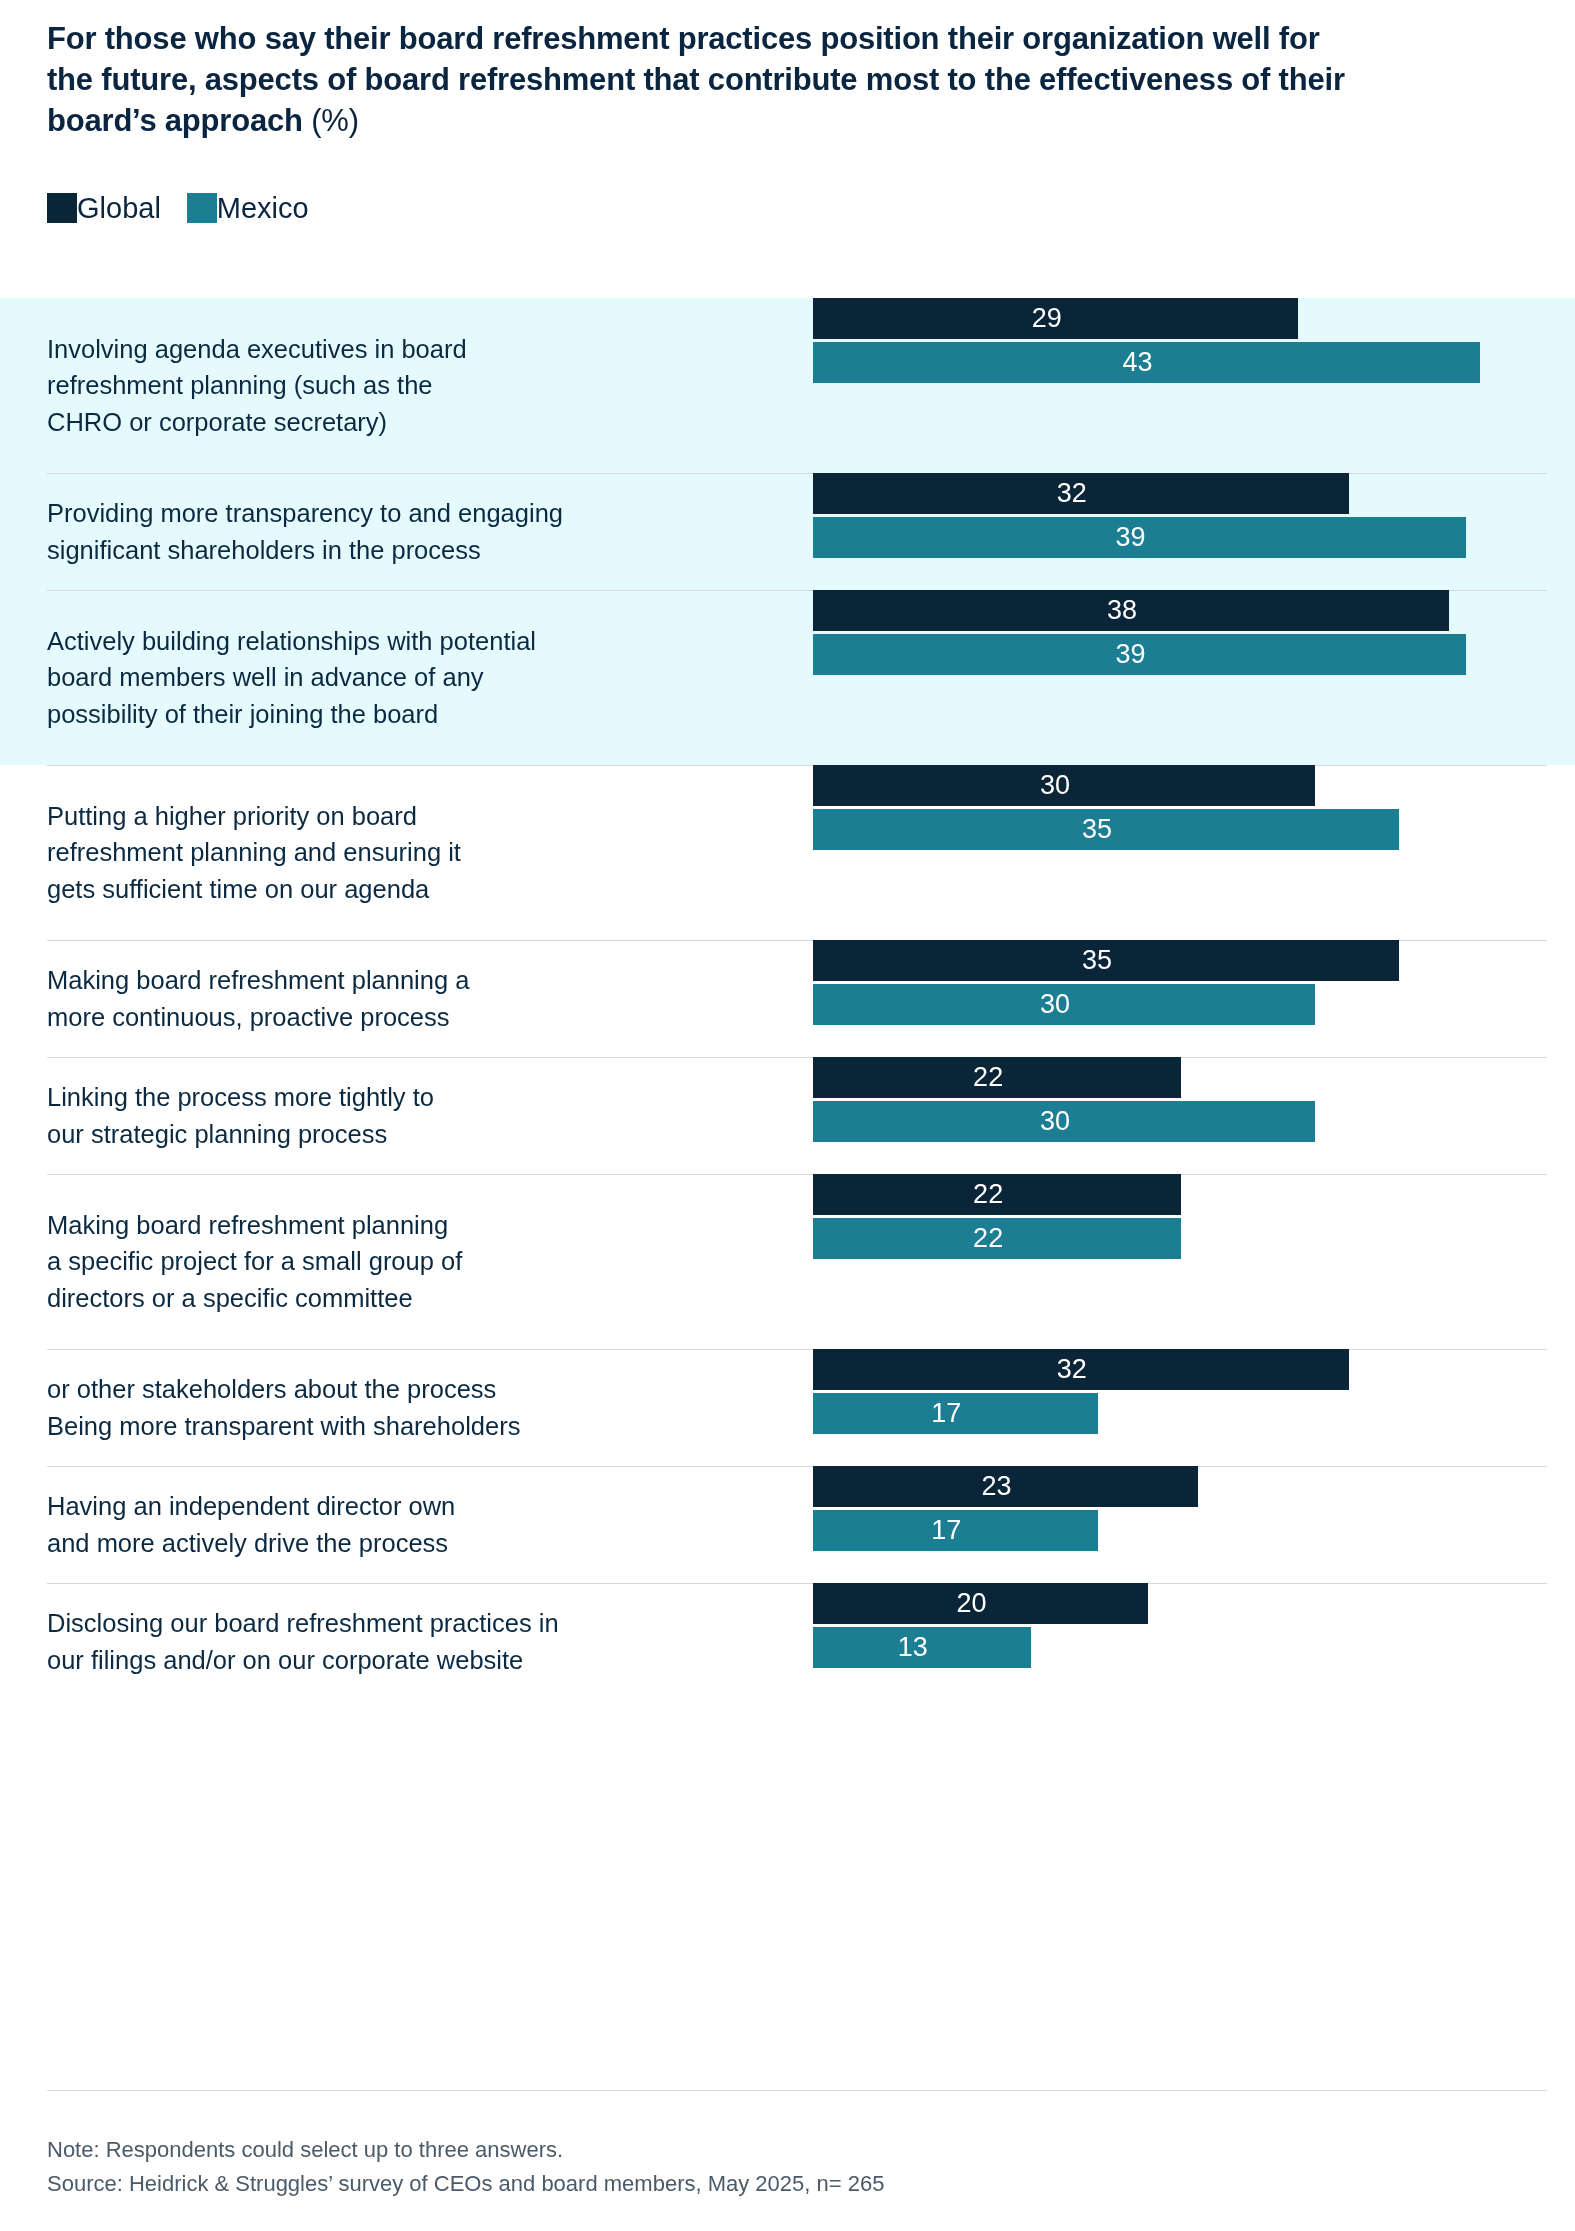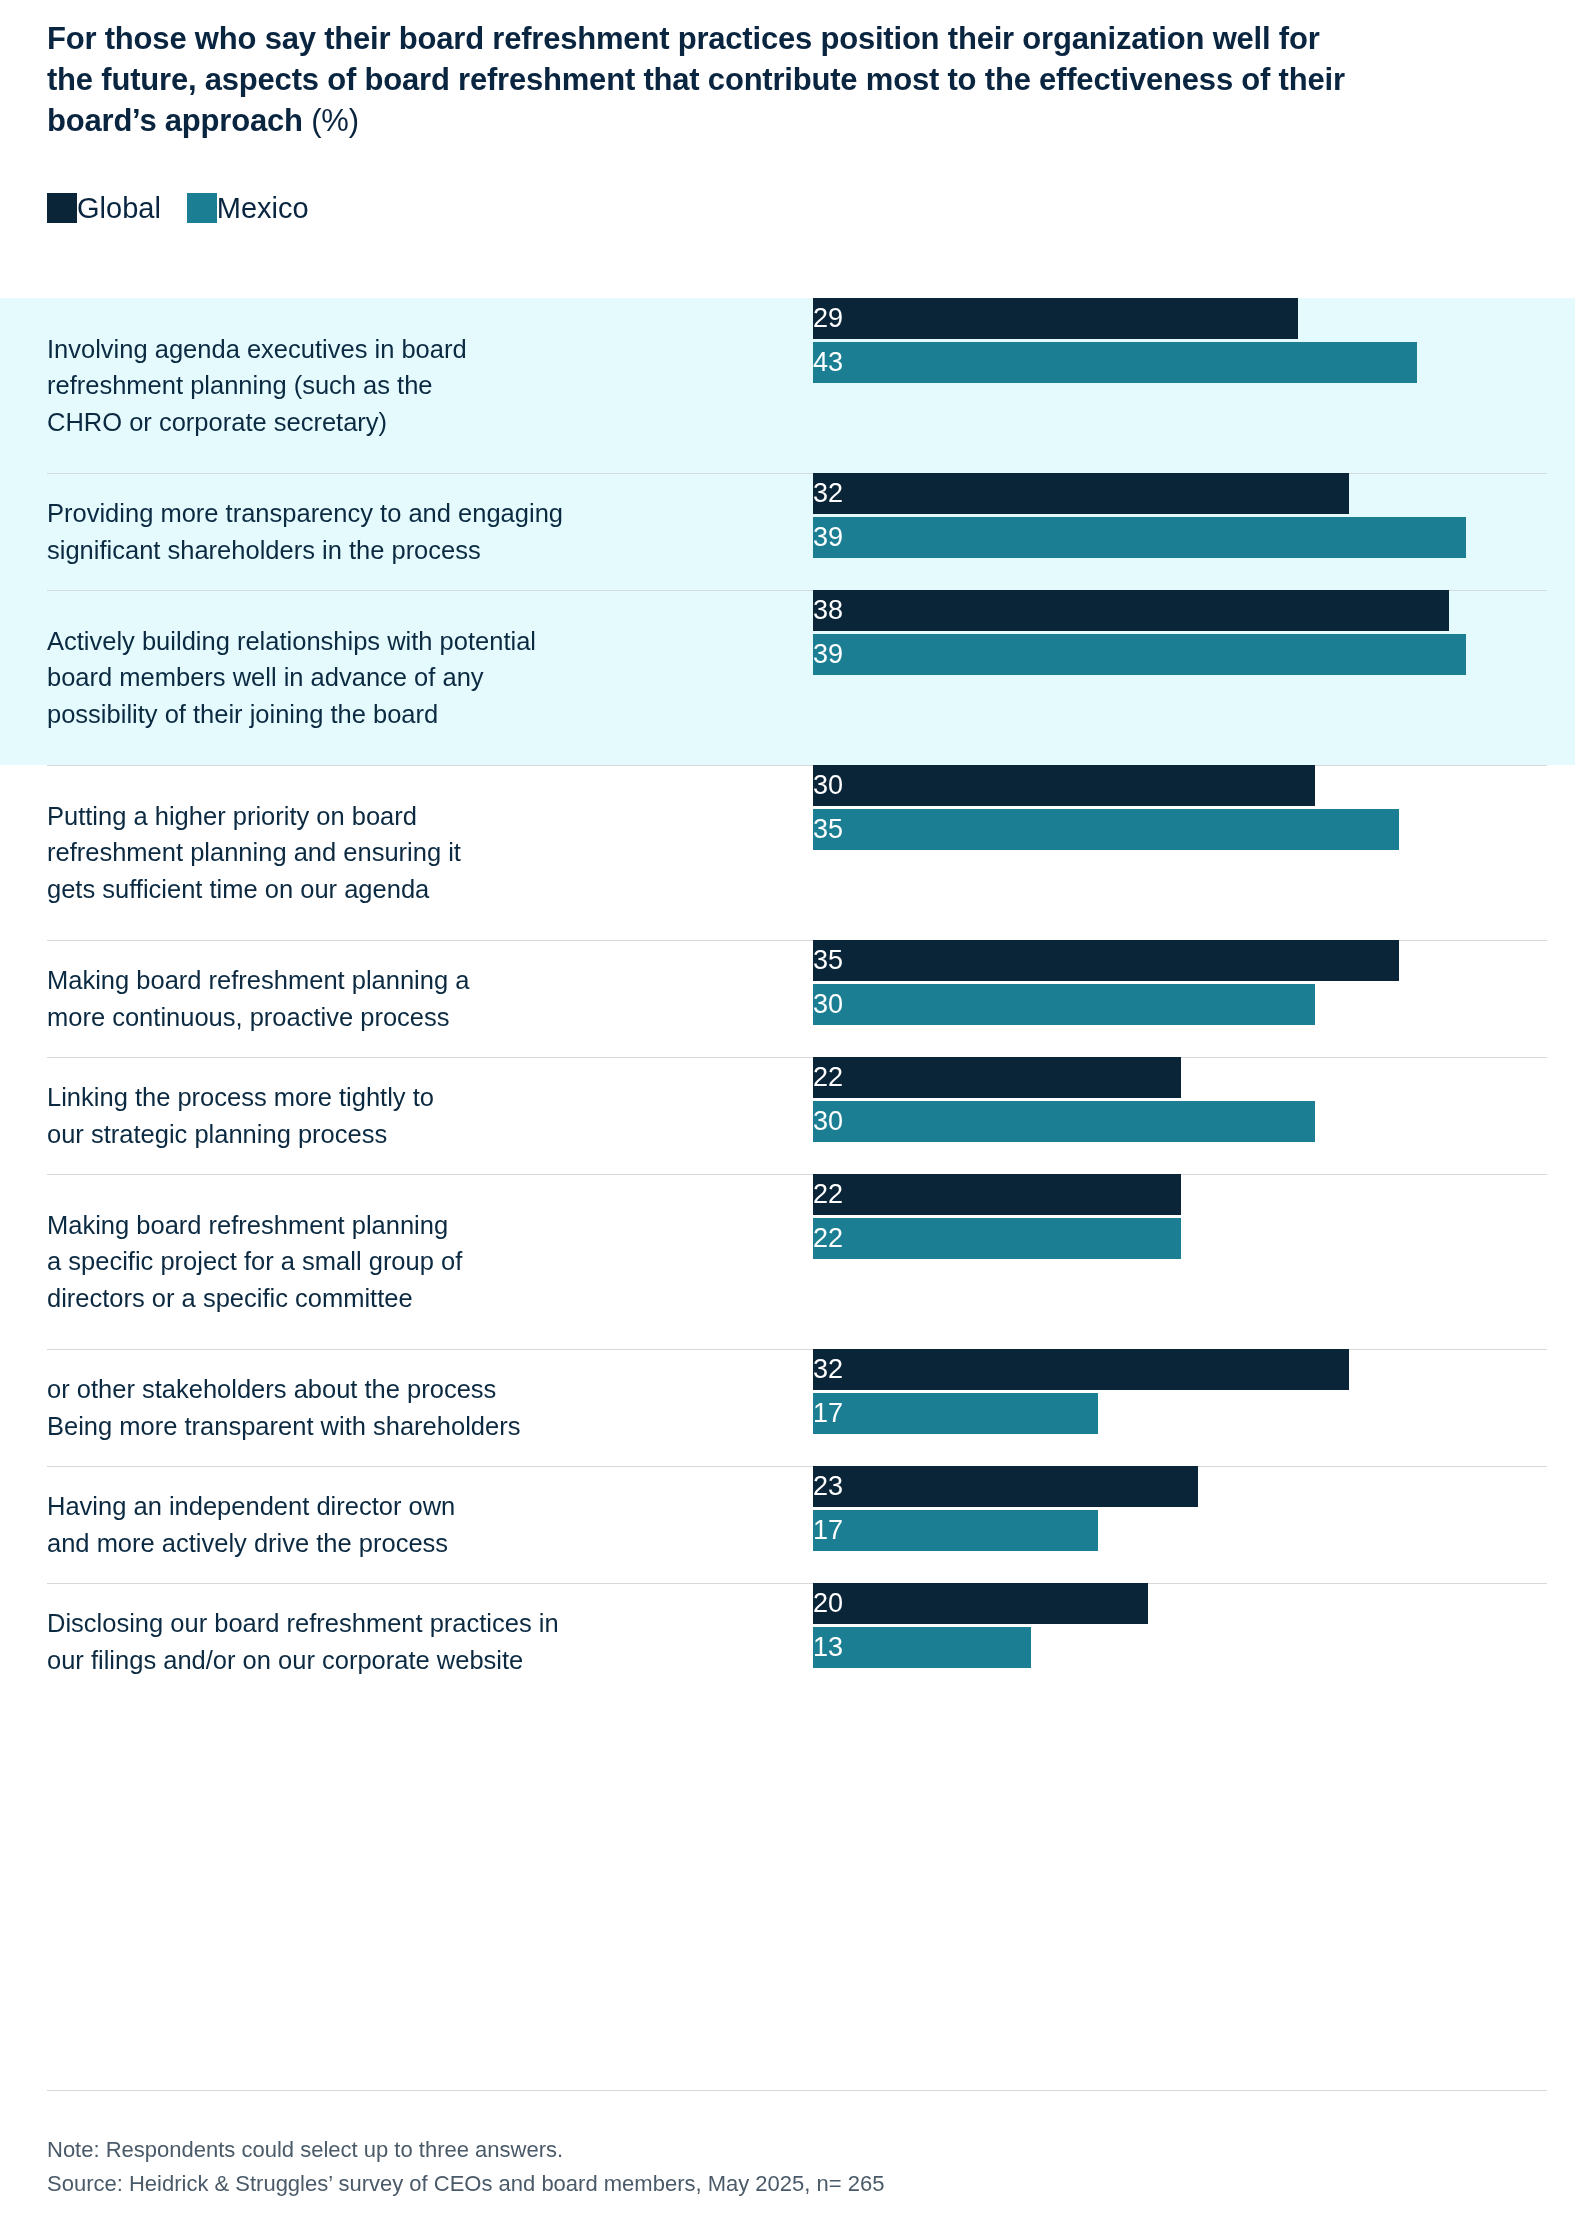--- a/index.html
+++ b/index.html
@@ -111,21 +111,21 @@
   }
   .bar-pair {
     display: flex;
     flex-direction: column;
     gap: 3px;
   }
   .bar {
     height: 41px;
     display: flex;
     align-items: center;
-    justify-content: flex-start;
+    justify-content: center;
     box-sizing: border-box;
     padding-right: 18px;
   }
   .bar.global { background: #0a2438; }
   .bar.mexico { background: #1b7e92; }
   .bar-value {
     color: #ffffff;
     font-size: 27px;
     line-height: 1;
     font-weight: normal;
@@ -174,21 +174,21 @@
         <div class="row-label">
           <div>Involving agenda executives in board</div>
           <div>refreshment planning (such as the</div>
           <div>CHRO or corporate secretary)</div>
         </div>
         <div class="row-bars">
           <div class="bar-pair">
             <div class="bar global" style="width: 485.46px;">
               <span class="bar-value">29</span>
             </div>
-            <div class="bar mexico" style="width: 604px;">
+            <div class="bar mexico" style="width: 667px;">
               <span class="bar-value">43</span>
             </div>
           </div>
         </div>
       </div>
       <div class="row highlight" style="height: 117px;">
         <div class="sep"></div>
         <div class="row-label">
           <div>Providing more transparency to and engaging</div>
           <div>significant shareholders in the process</div>

